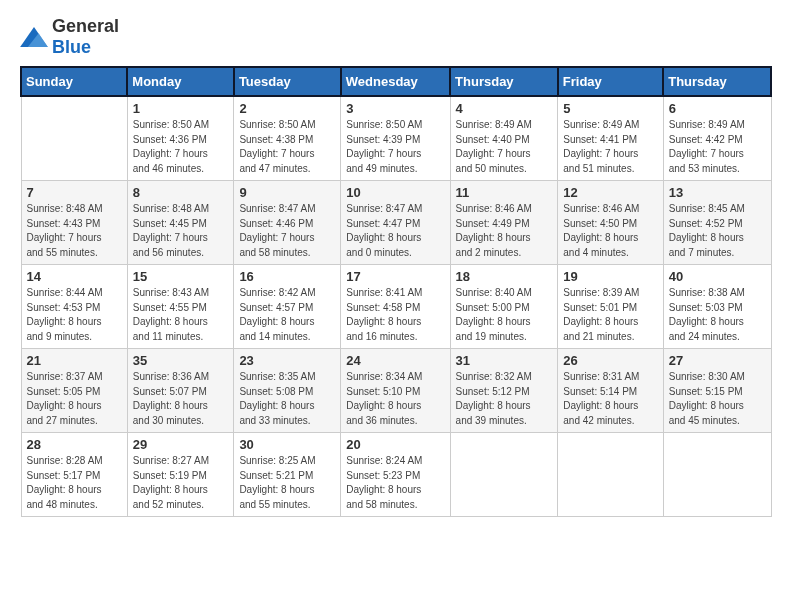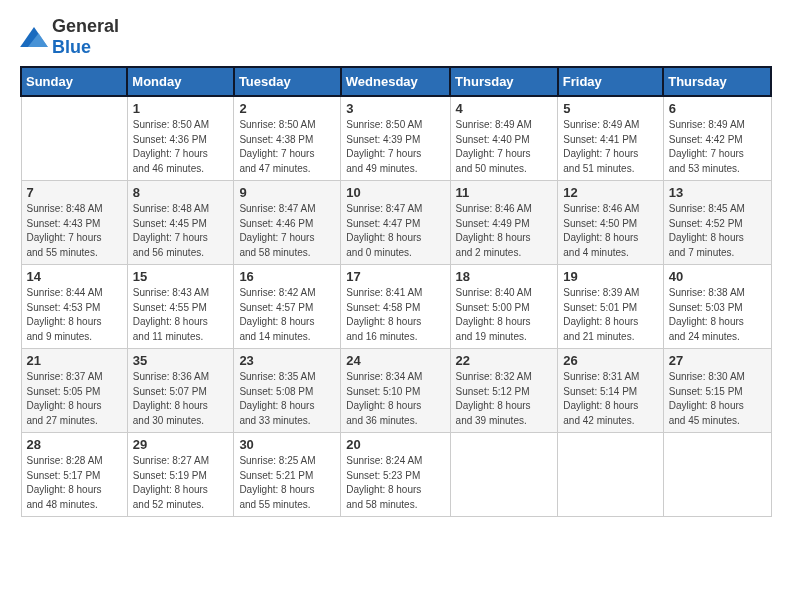--- a/index.html
+++ b/index.html
@@ -154,21 +154,21 @@
           </td>
           <td>
             <span class="day-num">23</span>
             <div class="day-info">Sunrise: 8:35 AM<br>Sunset: 5:08 PM<br>Daylight: 8 hours<br>and 33 minutes.</div>
           </td>
           <td>
             <span class="day-num">24</span>
             <div class="day-info">Sunrise: 8:34 AM<br>Sunset: 5:10 PM<br>Daylight: 8 hours<br>and 36 minutes.</div>
           </td>
           <td>
-            <span class="day-num">22</span>
+            <span class="day-num">31</span>
             <div class="day-info">Sunrise: 8:32 AM<br>Sunset: 5:12 PM<br>Daylight: 8 hours<br>and 39 minutes.</div>
           </td>
           <td>
             <span class="day-num">26</span>
             <div class="day-info">Sunrise: 8:31 AM<br>Sunset: 5:14 PM<br>Daylight: 8 hours<br>and 42 minutes.</div>
           </td>
           <td>
             <span class="day-num">27</span>
             <div class="day-info">Sunrise: 8:30 AM<br>Sunset: 5:15 PM<br>Daylight: 8 hours<br>and 45 minutes.</div>
           </td>

